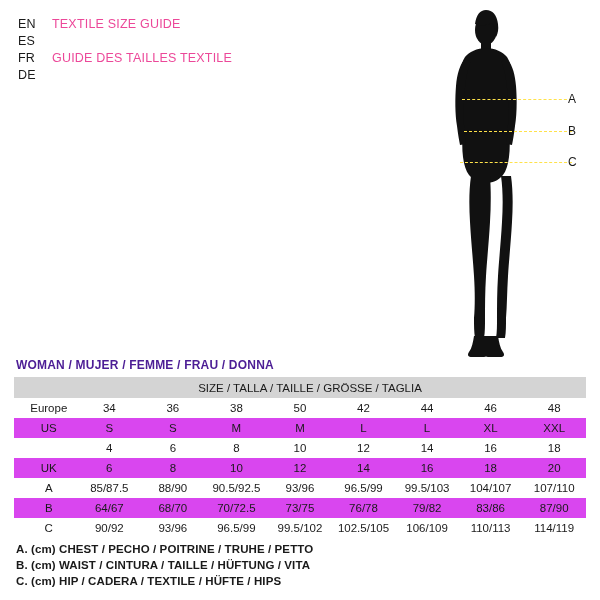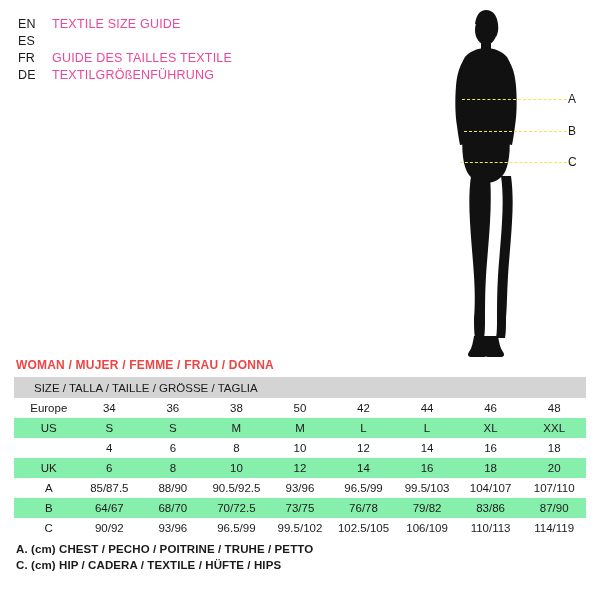--- a/index.html
+++ b/index.html
@@ -75,44 +75,44 @@
     position: absolute;
     left: 14px;
     top: 358px;
     width: 572px;
   }
   .woman-title {
     font-size: 12px;
     font-weight: bold;
     letter-spacing: 0.2px;
     padding: 0 0 5px 2px;
-    color: #ef4444;
+    color: #4c1d95;
   }
   table.size-table {
     border-collapse: collapse;
     width: 572px;
     font-size: 11.5px;
     table-layout: fixed;
   }
   table.size-table td, table.size-table th {
     padding: 2px 0 2px 0;
     text-align: center;
     font-weight: normal;
     color: #1a1a1a;
     height: 16px;
   }
   table.size-table tr.head-row td {
     background: #d4d4d4;
-    text-align: left;
+    text-align: center;
     padding-left: 20px;
     font-size: 11.5px;
     height: 17px;
   }
   table.size-table tr.shade td {
-    background: #86efac;
+    background: #d946ef;
   }
   table.size-table tr.plain td {
     background: #ffffff;
   }
   td.label-col {
     text-align: center;
     padding-left: 6px !important;
     width: 92px;
   }
   .legend {
@@ -137,21 +137,20 @@
     </div>
     <div class="lang-row">
       <span class="lang-code">ES</span>
     </div>
     <div class="lang-row">
       <span class="lang-code">FR</span>
       <span class="lang-text">GUIDE DES TAILLES TEXTILE</span>
     </div>
     <div class="lang-row">
       <span class="lang-code">DE</span>
-      <span class="lang-text">TEXTILGRÖßENFÜHRUNG</span>
     </div>
   </div>
 
   <div class="figure-area">
     <svg class="figure-svg" width="200" height="370" viewBox="0 0 200 370">
       <g fill="#111111">
 
         <ellipse cx="86" cy="22" rx="11" ry="15"></ellipse>
 
         <path d="M81 34 h10 v10 h-10 z"></path>
@@ -286,16 +285,17 @@
           <td>106/109</td>
           <td>110/113</td>
           <td>114/119</td>
         </tr>
       </tbody>
     </table>
   </div>
 
   <div class="legend">
     <div>A. (cm) CHEST / PECHO / POITRINE / TRUHE / PETTO</div>
+    <div>B. (cm) WAIST / CINTURA / TAILLE / HÜFTUNG / VITA</div>
     <div>C. (cm) HIP / CADERA / TEXTILE / HÜFTE / HIPS</div>
   </div>
 
 </div>
 
 </body></html>

